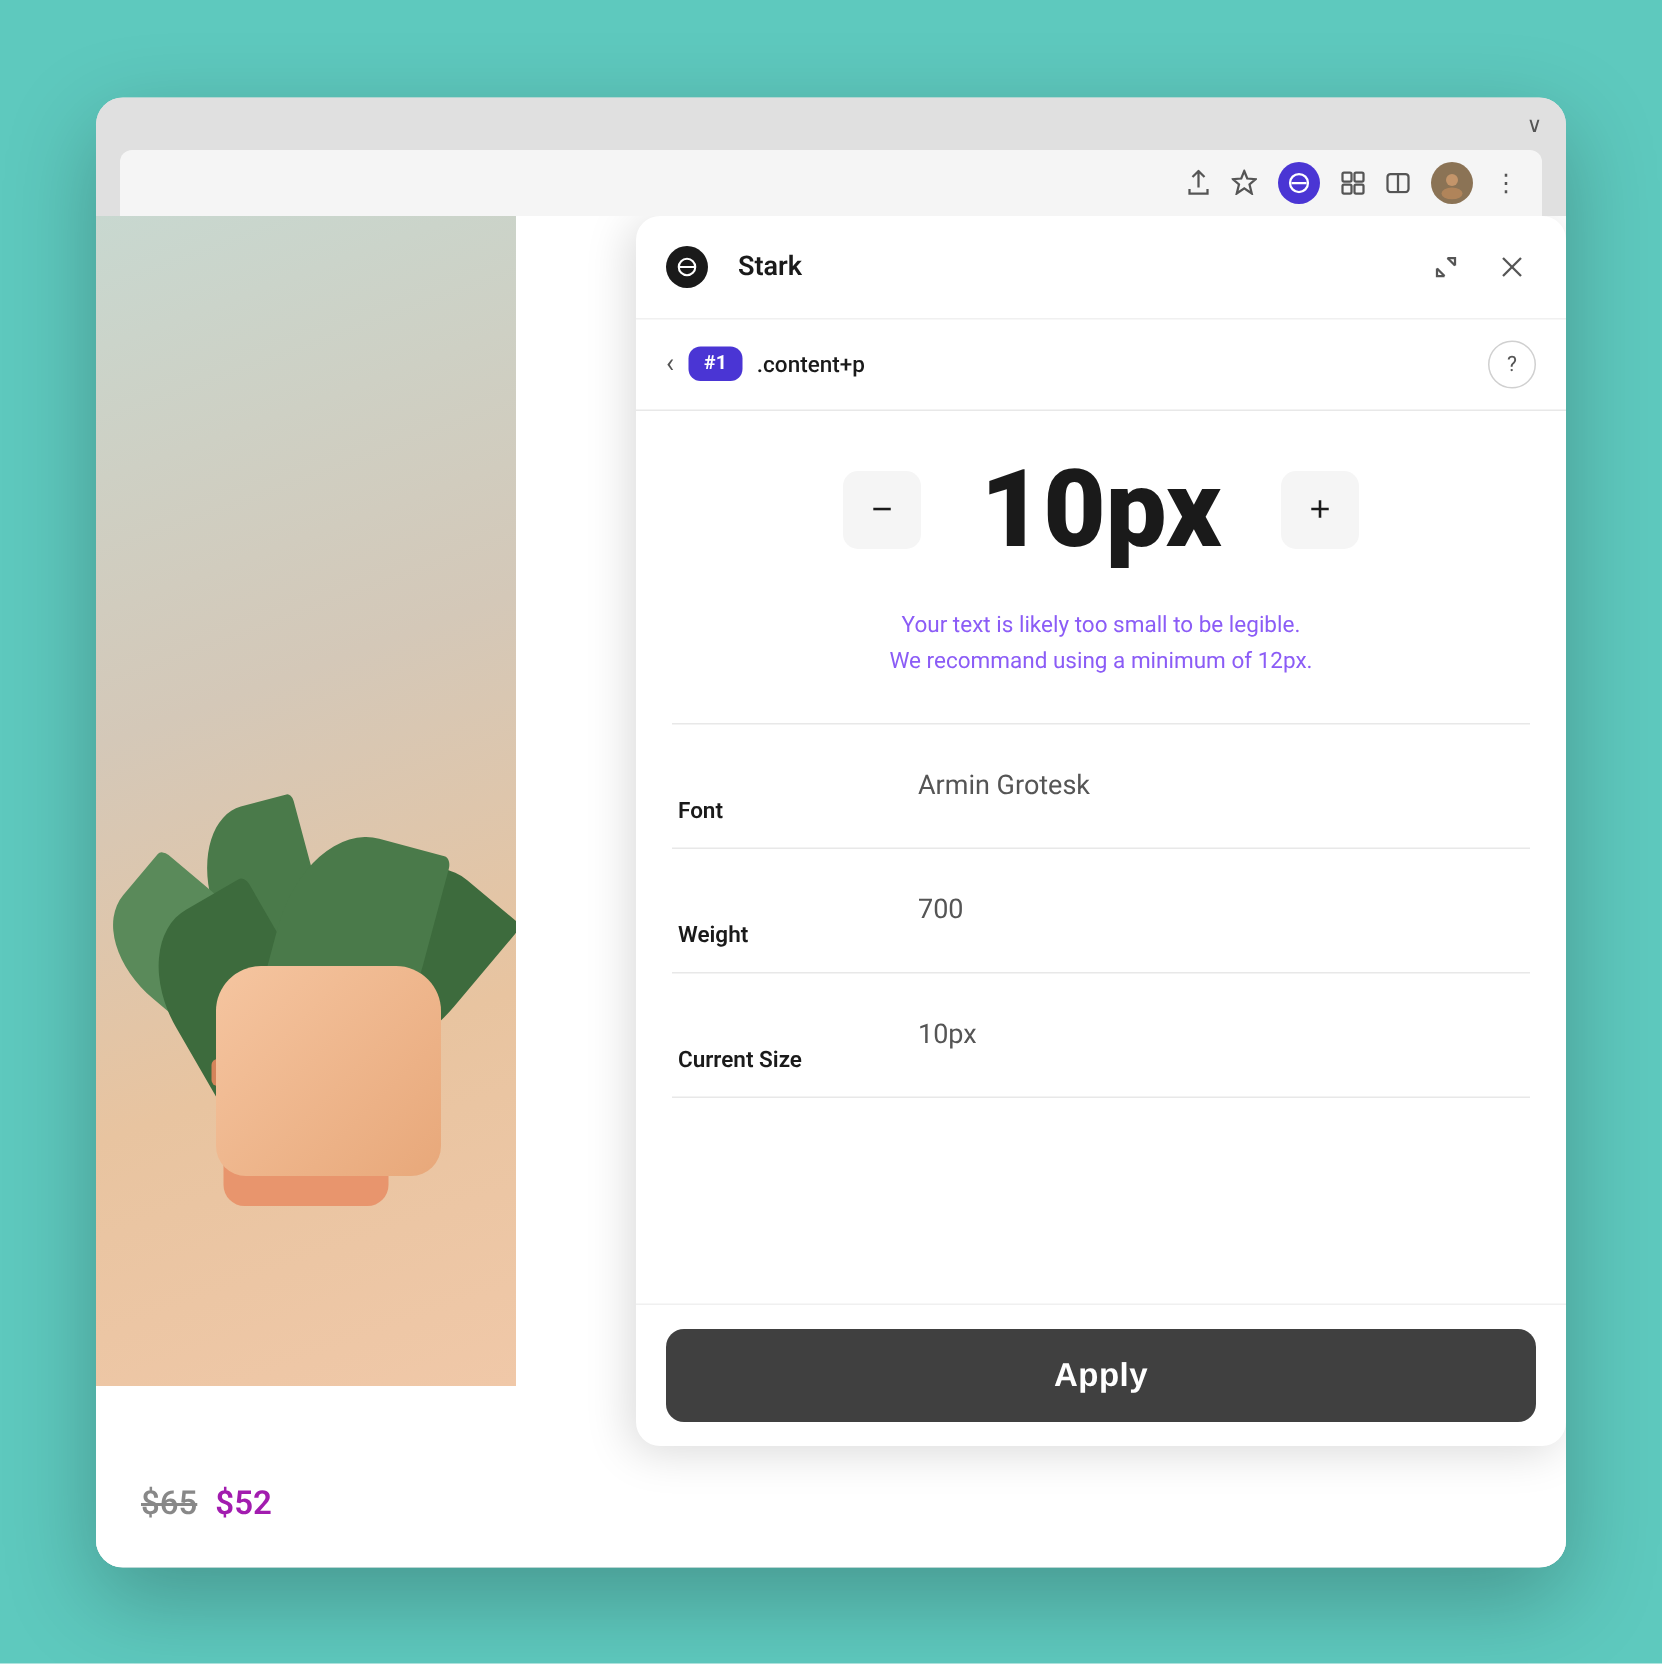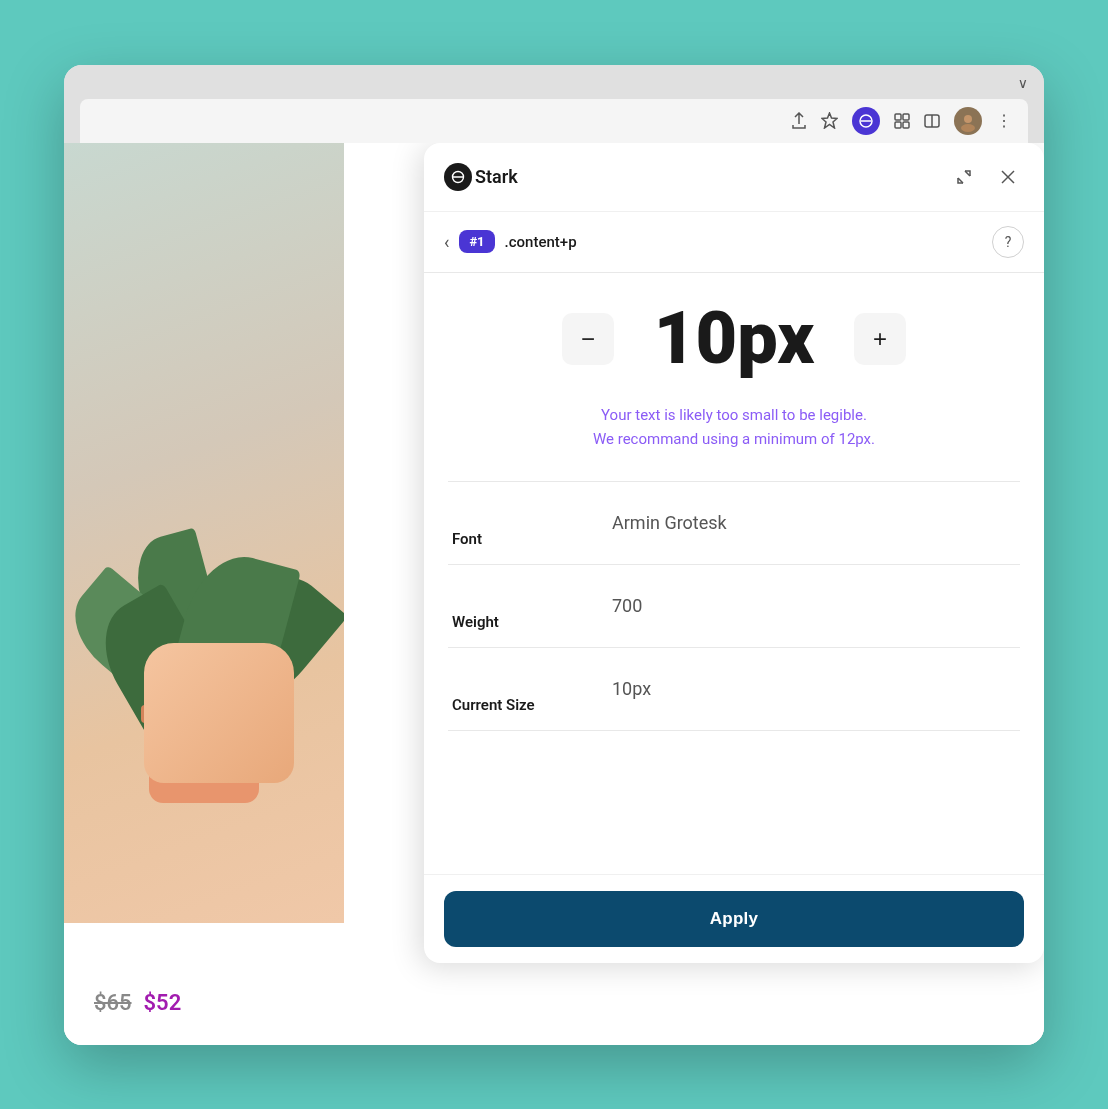--- a/index.html
+++ b/index.html
@@ -249,21 +249,21 @@
       align-items: center;
       justify-content: space-between;
       padding: 18px 20px;
       border-bottom: 1px solid #f0f0f0;
       flex-shrink: 0;
     }
 
     .panel-brand {
       display: flex;
       align-items: center;
-      gap: 3px;
+      gap: 20px;
     }
 
     .brand-icon {
       width: 28px;
       height: 28px;
       background: #1a1a1a;
       border-radius: 50%;
       display: flex;
       align-items: center;
       justify-content: center;
@@ -417,25 +417,25 @@
 
     .panel-footer {
       padding: 16px 20px;
       border-top: 1px solid #f0f0f0;
       flex-shrink: 0;
     }
 
     .apply-btn {
       width: 100%;
       padding: 18px;
-      background: #0c4a6e;
+      background: #404040;
       color: white;
       border: none;
       border-radius: 12px;
-      font-size: 17px;
+      font-size: 22px;
       font-weight: 600;
       cursor: pointer;
       letter-spacing: 0.3px;
     }
   </style>
 </head>
 <body>
 
 <div class="browser-window">
   <div class="browser-chrome">

